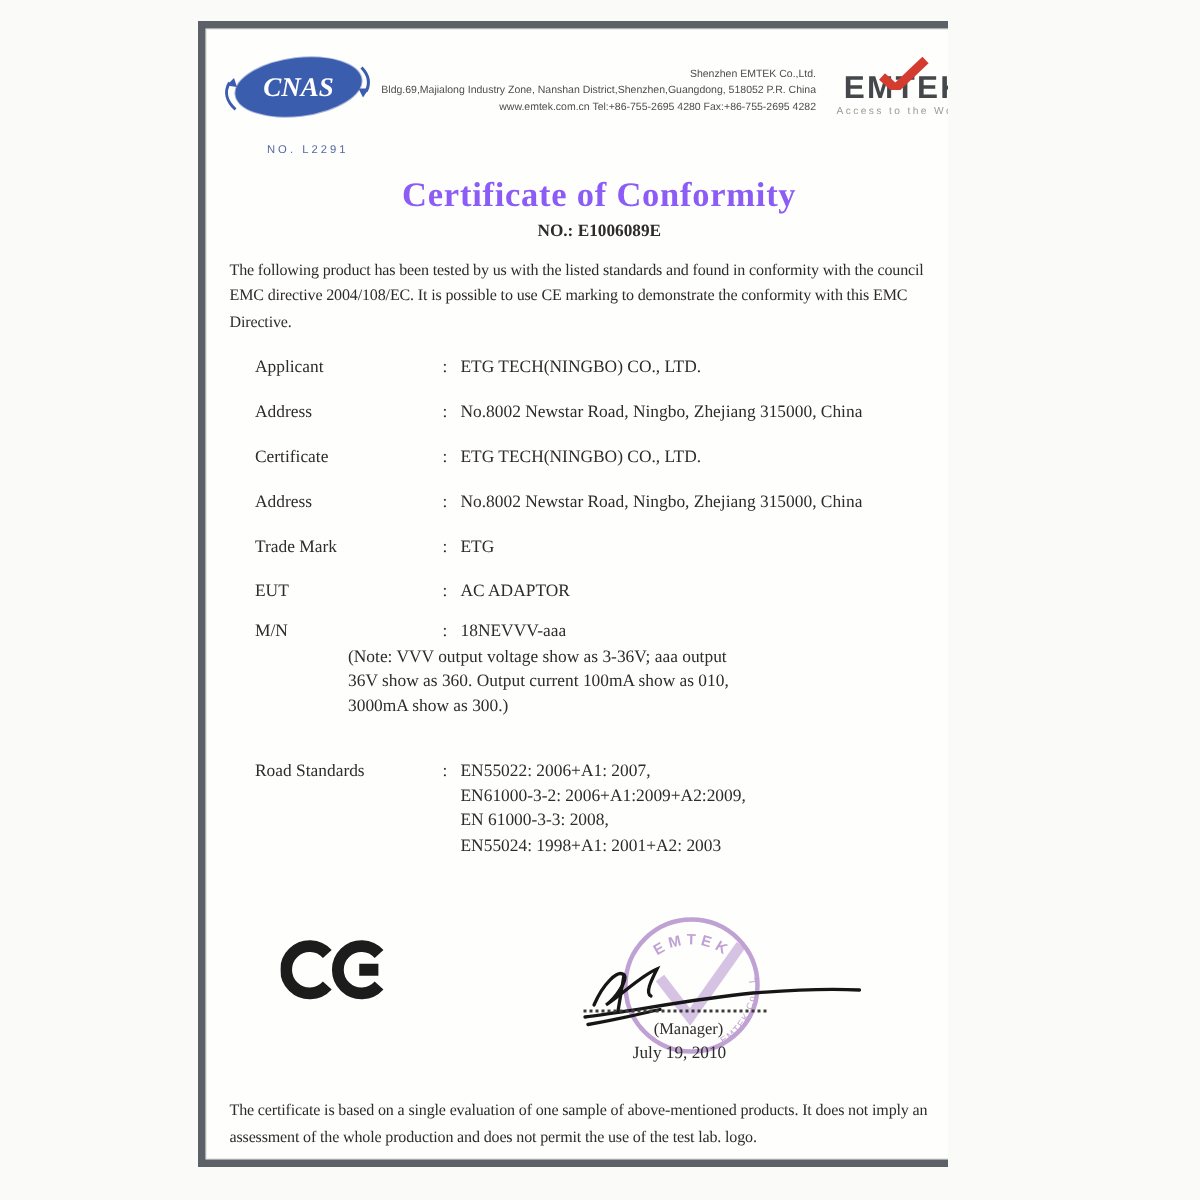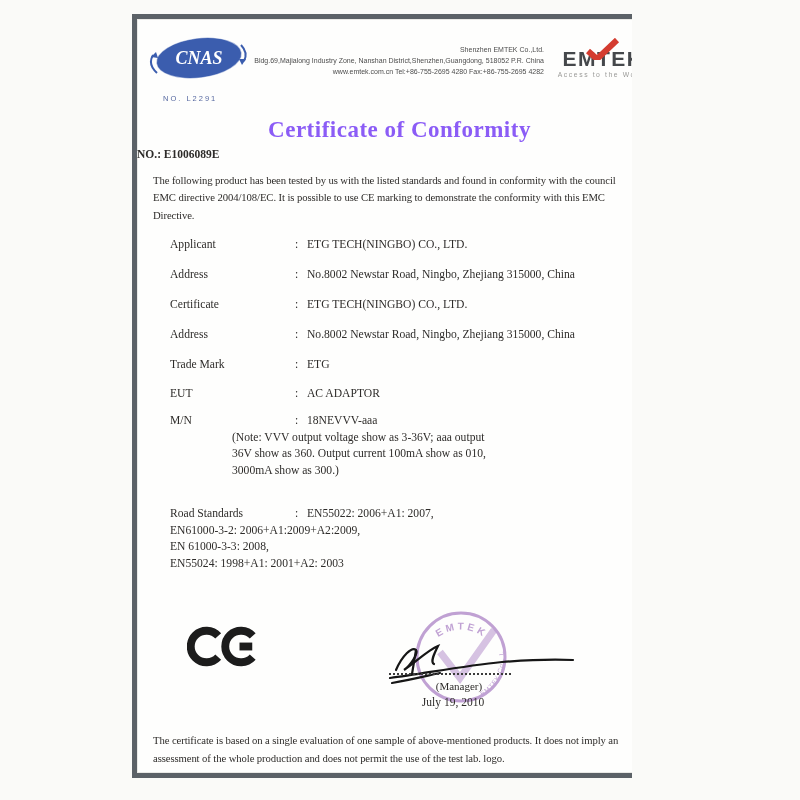--- a/index.html
+++ b/index.html
@@ -4,46 +4,46 @@
 <style>
   * { margin:0; padding:0; box-sizing:border-box; }
   html,body { width:800px; height:800px; background:#fafaf8; font-family:"Liberation Serif", serif; color:#2e2c2a; }
   .page { position:relative; width:632px; height:800px; background:#fafaf8; overflow:hidden; }
   .frame { position:absolute; left:132px; top:14px; width:535px; height:764px;
            border:5px solid #5b6167; background:#fefefd;
            box-shadow: inset 0 0 0 1px #e9e9e6; }
 
   
   .cnas { position:absolute; left:10px; top:12px; width:110px; }
-  .cnas-no { margin-top:1px; margin-left:16px; font-family:"Liberation Sans",sans-serif;
+  .cnas-no { margin-top:1px; margin-left:31px; font-family:"Liberation Sans",sans-serif;
              font-size:7.5px; letter-spacing:2px; color:#5668a0; }
   .hdr-text { position:absolute; right:118px; top:25px; text-align:right;
               font-family:"Liberation Sans",sans-serif; font-size:7px; line-height:11px;
               color:#4d4d4d; white-space:nowrap; }
   .emtek { position:absolute; left:412px; top:28px; width:108px; text-align:center; }
   .emtek-word { position:relative; display:inline-block; font-family:"Liberation Sans",sans-serif;
                 font-weight:bold; font-size:21px; letter-spacing:1.5px; color:#45484b; }
   .emtek-check { position:absolute; left:21px; top:-9px; }
   .emtek-reg { position:absolute; right:-9px; top:-4px; font-size:8px; color:#45484b; }
   .emtek-tag { margin-top:0px; font-family:"Liberation Sans",sans-serif; font-size:6.8px;
                letter-spacing:1.6px; color:#9a9a98; white-space:nowrap; }
 
   .title { position:absolute; left:0; top:98px; width:100%; text-align:center;
            font-size:23px; font-weight:bold; letter-spacing:.5px; color:#8b5cf6; }
-  .certno { position:absolute; left:0; top:129px; width:100%; 
+  .certno { position:absolute; left:0; top:129px; width:100%; text-align:center;
             font-size:11.5px; font-weight:bold;font-family:Liberation Serif, serif; }
 
   .intro { position:absolute; left:16px; top:153px; width:506px;
            font-size:10.7px; letter-spacing:-0.1px; line-height:17.3px; white-space:nowrap; }
 
   .row { position:absolute; left:33px; font-size:11.6px; line-height:16.5px; white-space:nowrap; }
   .lbl { display:inline-block; width:125px; }
   .col { display:inline-block; width:12px; }
   .sub { margin-left:62px; }
-  .sub2 { }
+  .sub2 { margin-left:137px; }
 
   .ce { position:absolute; left:50px; top:604px; }
   .sigzone { position:absolute; left:245px; top:585px; }
   .dotline { position:absolute; left:252px; top:654px; width:122px; border-bottom:2px dotted #3c3c3c; }
   .manager { position:absolute; left:256px; top:661px; width:132px; text-align:center; font-size:11px; }
   .sigdate { position:absolute; left:250px; top:677px; width:132px; text-align:center; font-size:11.5px; }
 
   .footer { position:absolute; left:16px; top:712px; width:508px;
             font-size:10.7px; letter-spacing:-0.1px; line-height:18px; white-space:nowrap; }
 </style>

